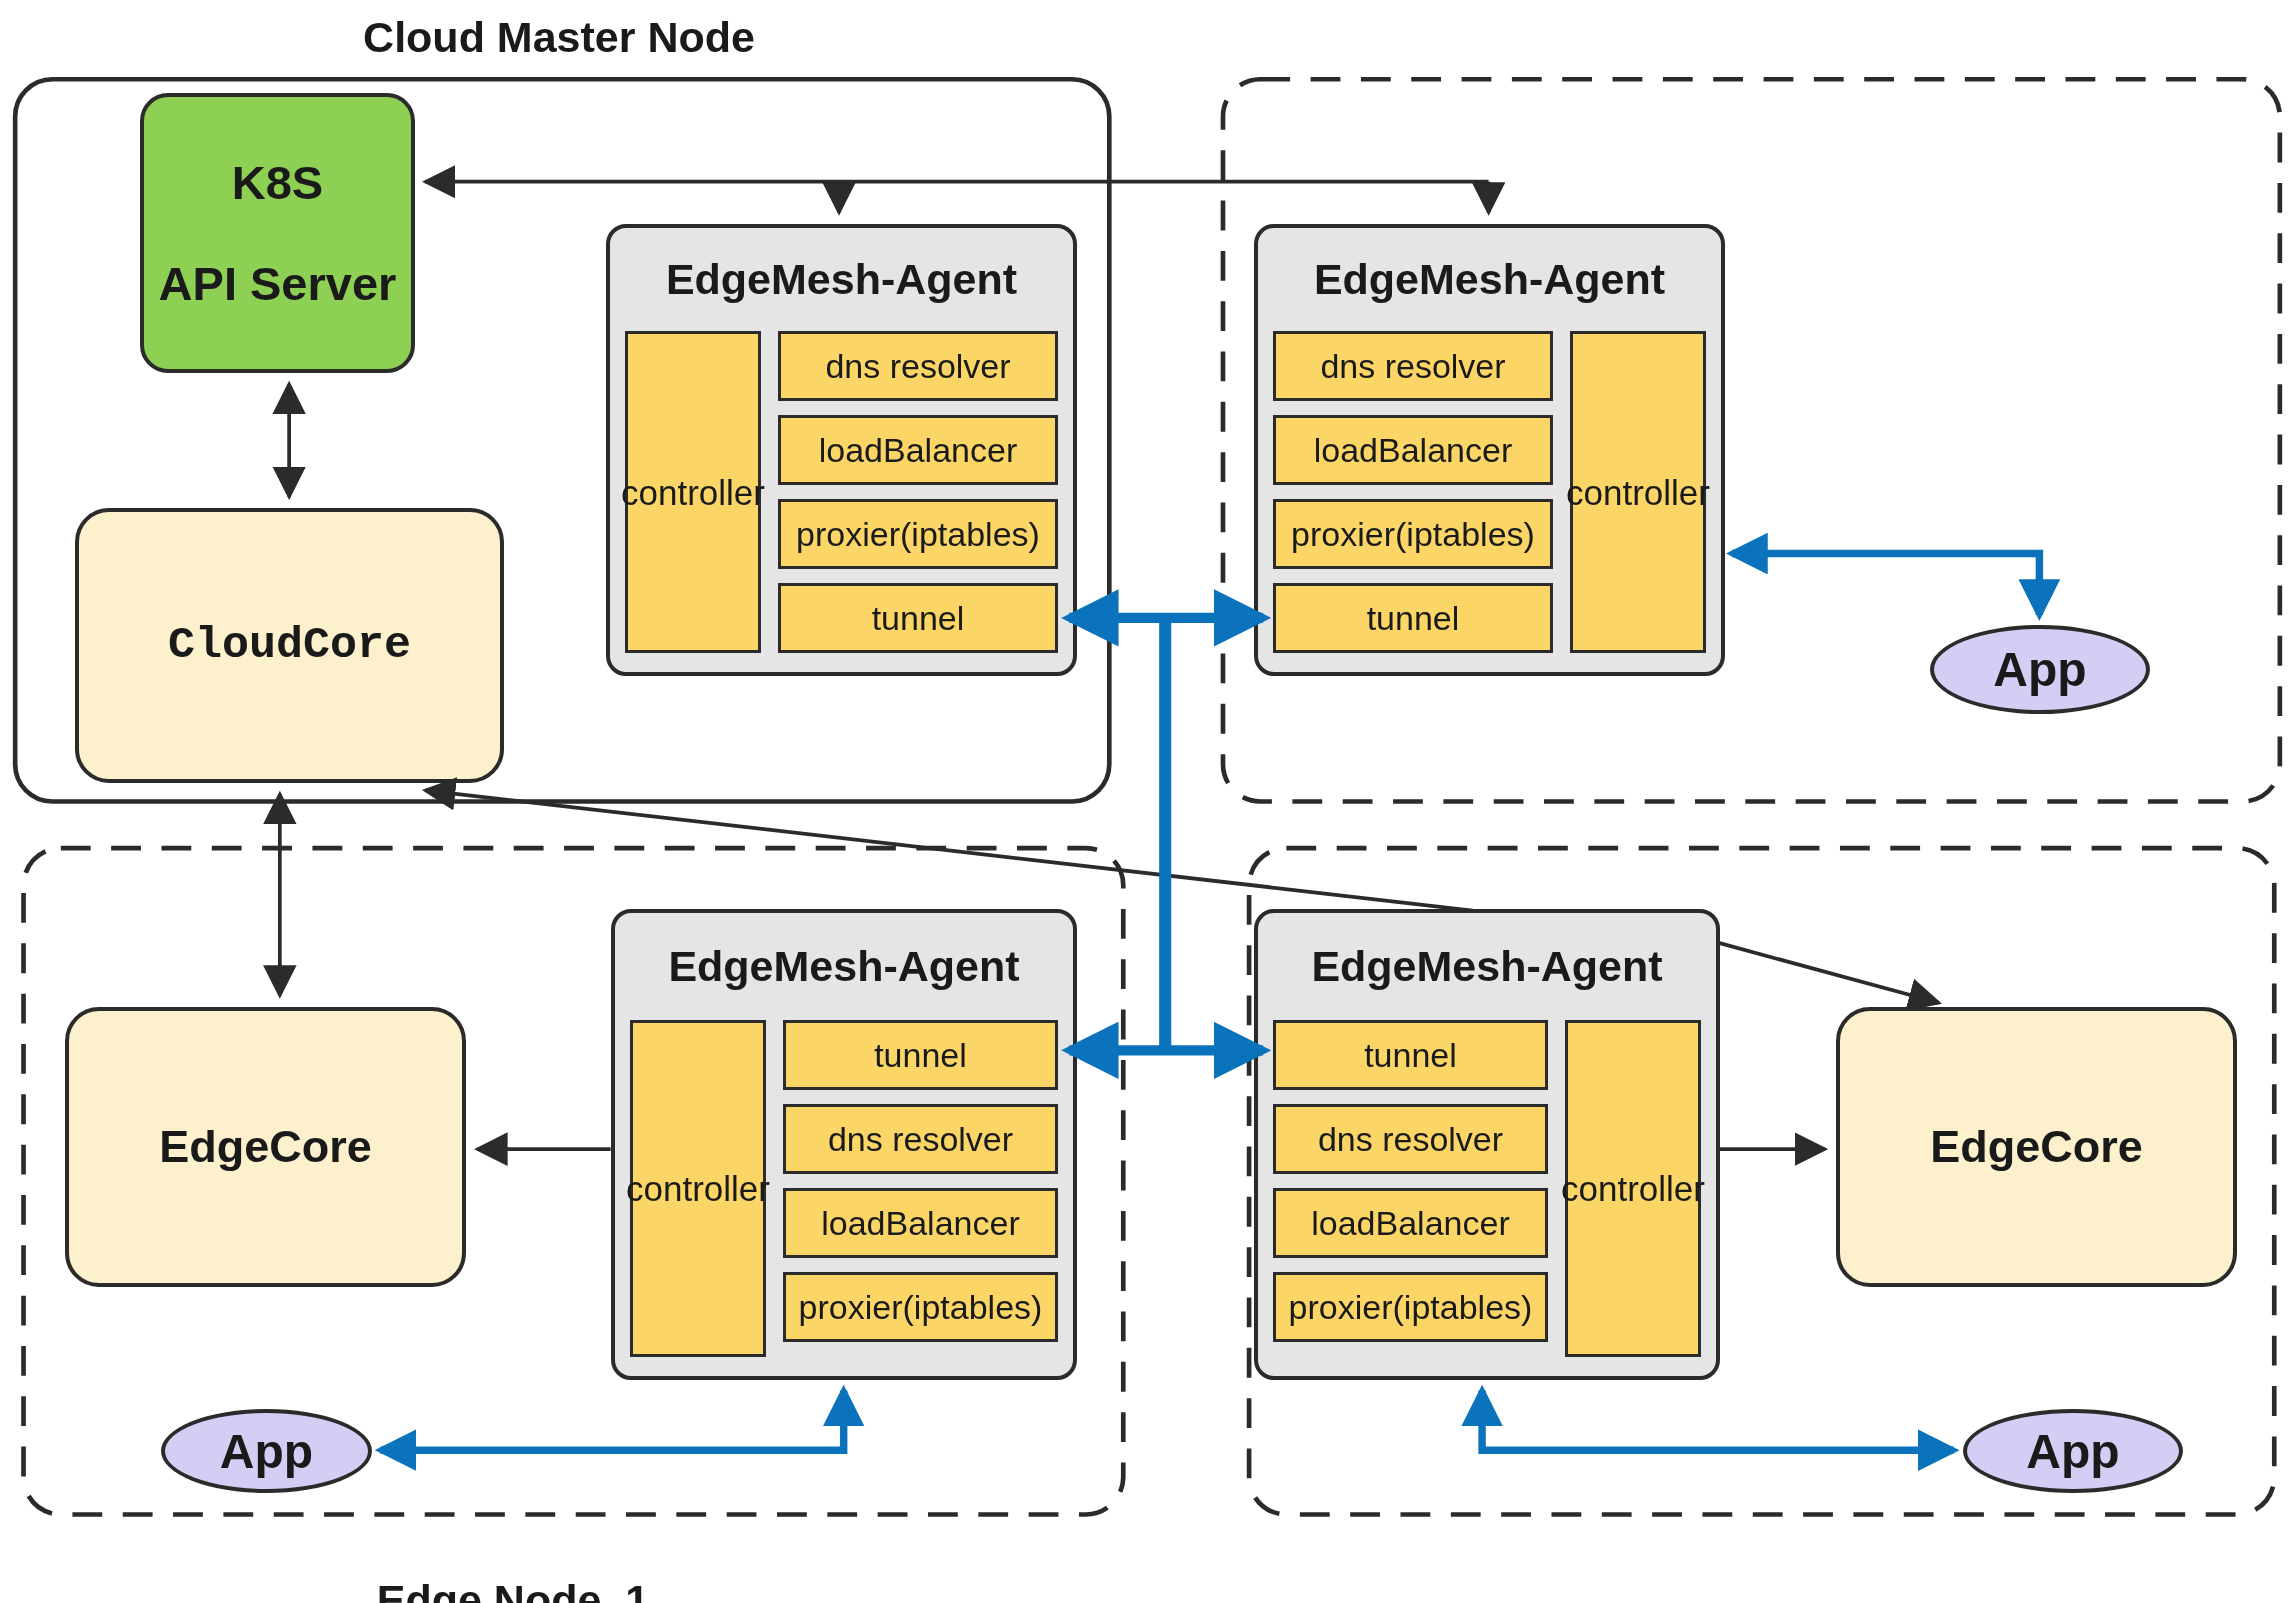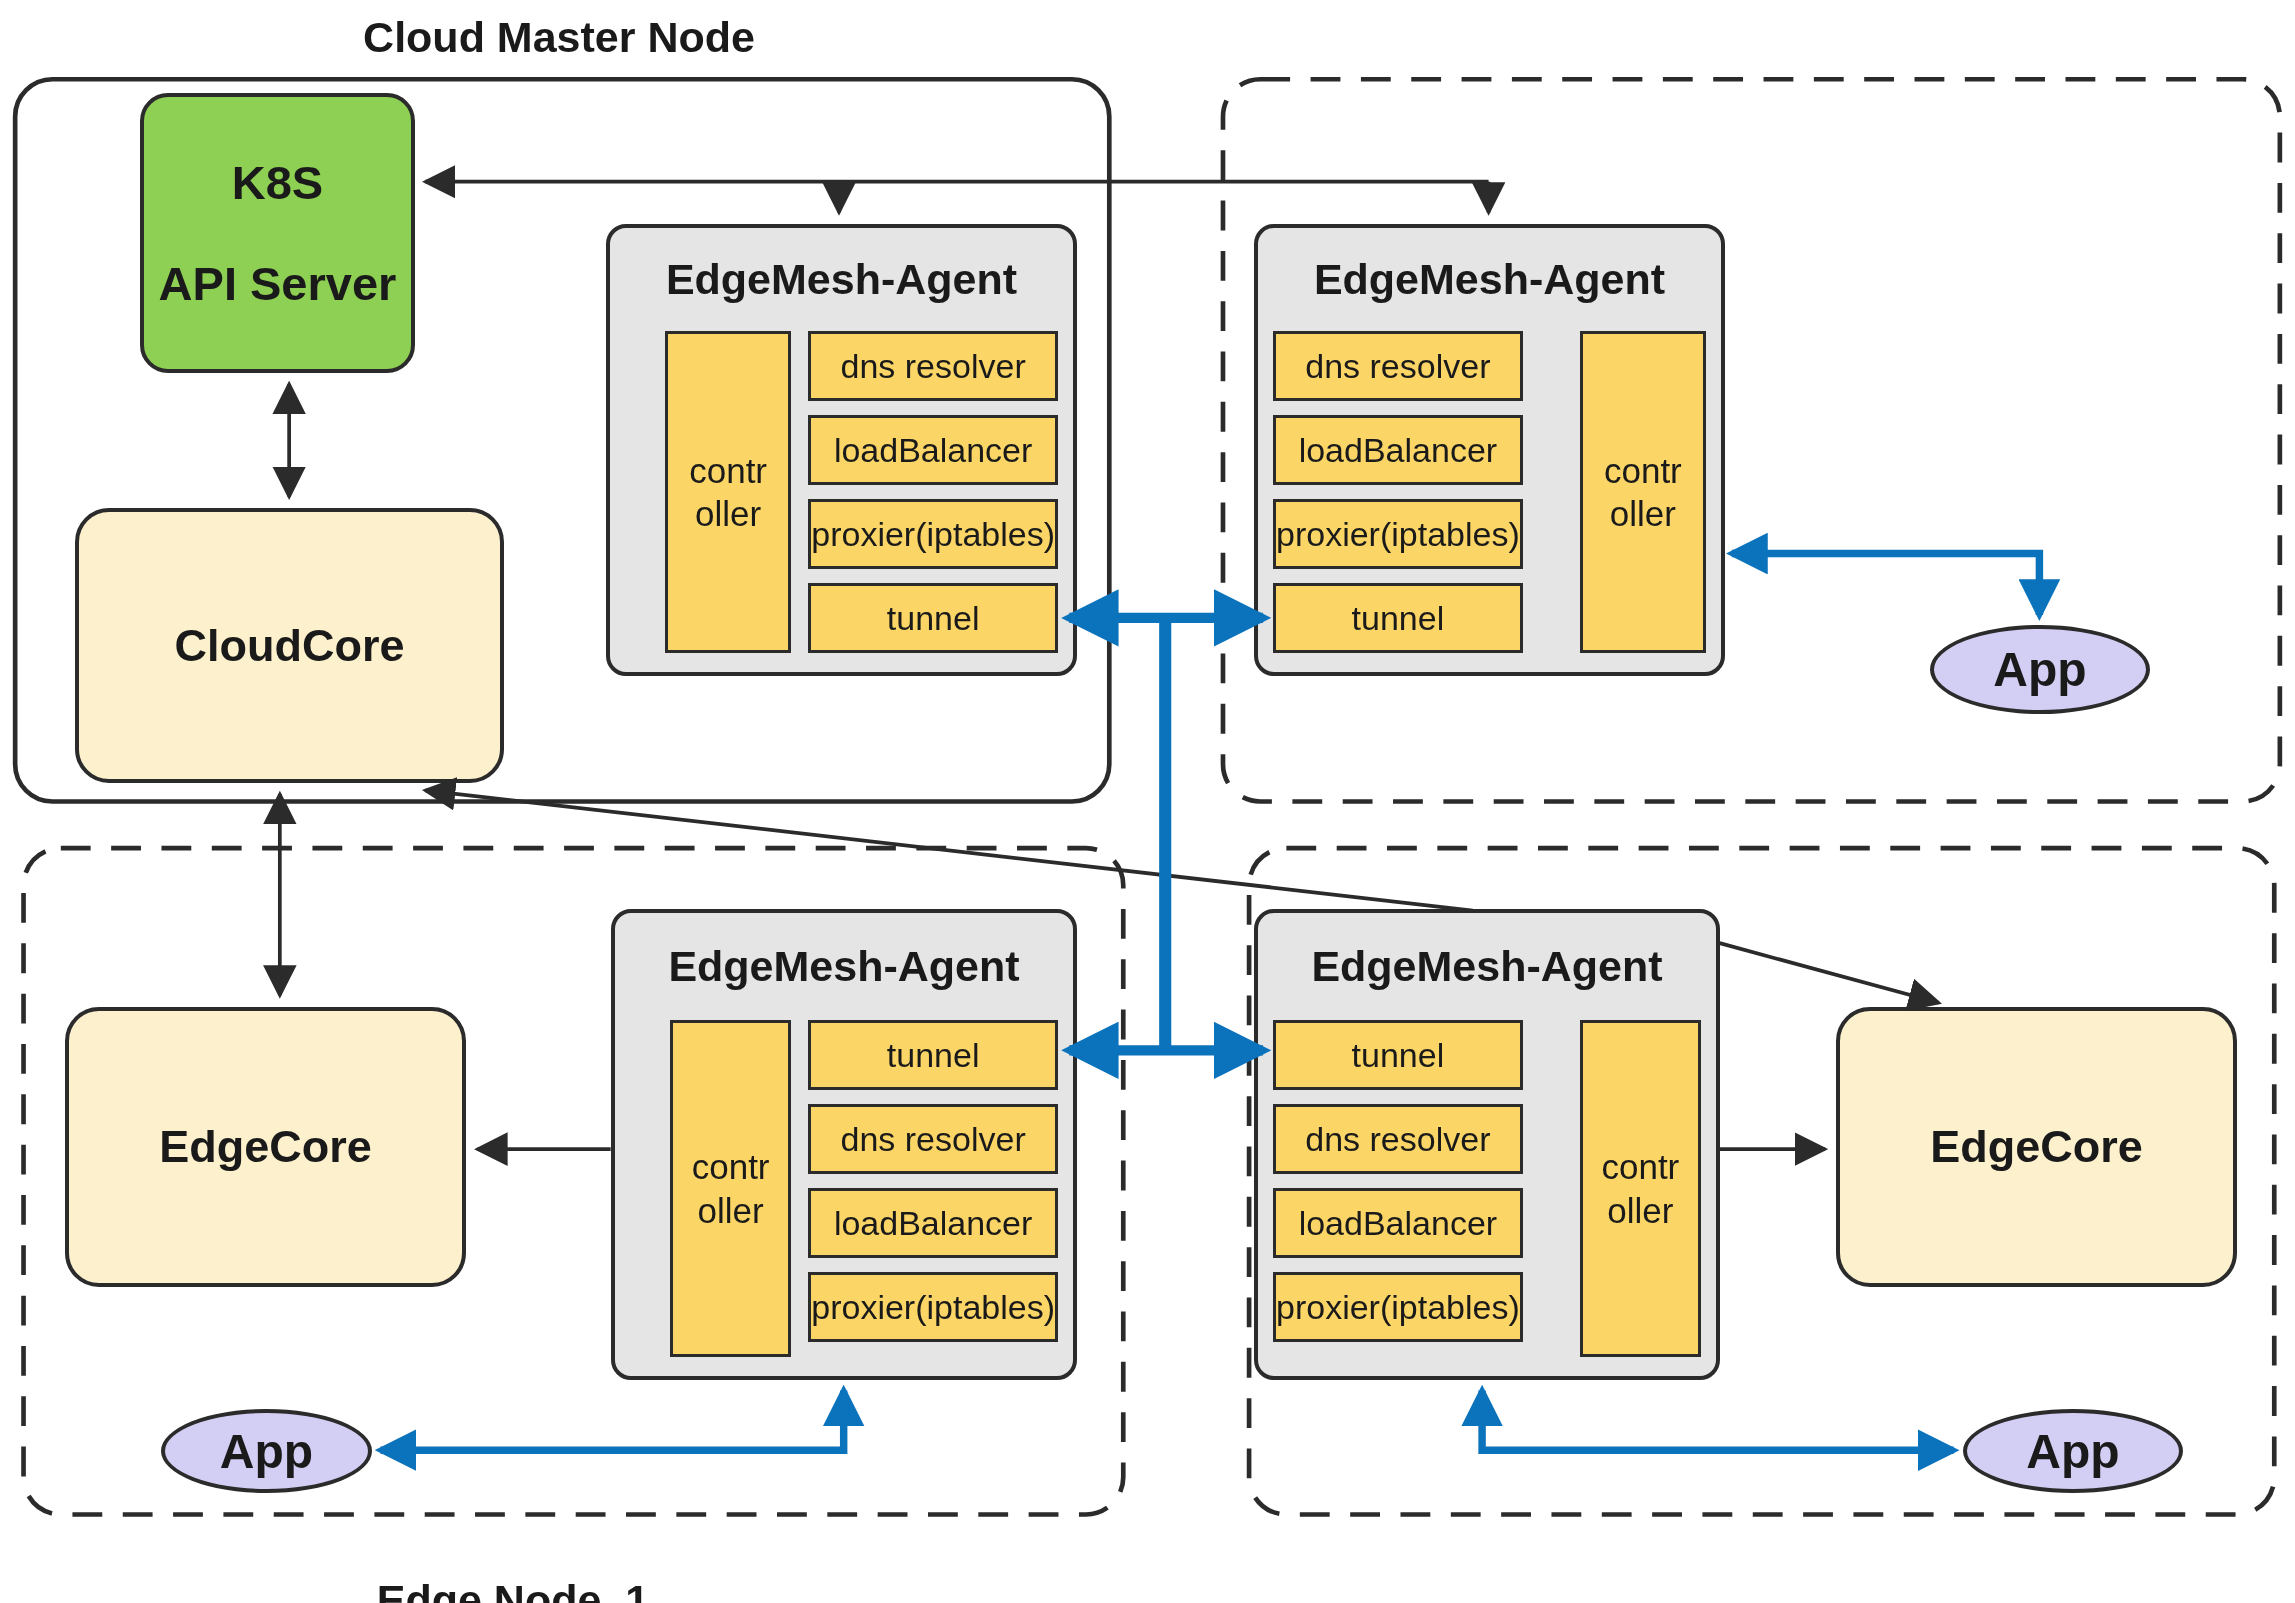--- a/index.html
+++ b/index.html
@@ -56,25 +56,24 @@
     display:flex;
     gap:17px;
     padding:0 15px 18.6px 15px;
   }
   .agent-body.reverse{flex-direction:row-reverse;}
   .controller{
     width:136px;
     background:#fbd666;
     border:3.7px solid #2b2b2b;
     box-sizing:border-box;
-    display:flex;flex-direction:column;
+    display:flex;flex-direction:row;
     align-items:center;justify-content:center;
     font-size:35px;line-height:1.25;
     text-align:center;
-    margin-left:40px;
   }
   .modules{
     flex:1;
     display:flex;flex-direction:column;
     gap:14px;
   }
   .module{
     height:70px;flex:0 0 70px;
     background:#fbd666;
     border:3.7px solid #2b2b2b;
@@ -108,21 +107,21 @@
 <div class="canvas">
 
   <div class="zone-title" style="left:186px;top:13px;width:746px;">Cloud Master Node</div>
   <div class="zone-title" style="left:140px;top:1576px;width:746px;">Edge Node  1</div>
 
   <div class="box k8s" style="left:140px;top:93px;width:275px;height:280px;gap:38px;">
     <span>K8S</span>
     <span>API Server</span>
   </div>
 
-  <div class="box core rounded-lg" style="left:75px;top:508px;width:429px;height:275px;">
+  <div class="box core rounded-lg" style="left:75px;top:508px;width:429px;height:275px;font-family:Liberation Mono, monospace;">
     <span>CloudCore</span>
   </div>
 
   <div class="agent" style="left:606px;top:224px;width:471px;height:452px;">
     <div class="agent-title">EdgeMesh-Agent</div>
     <div class="agent-body">
       <div class="controller">
         <span>contr</span>
         <span>oller</span>
       </div>

